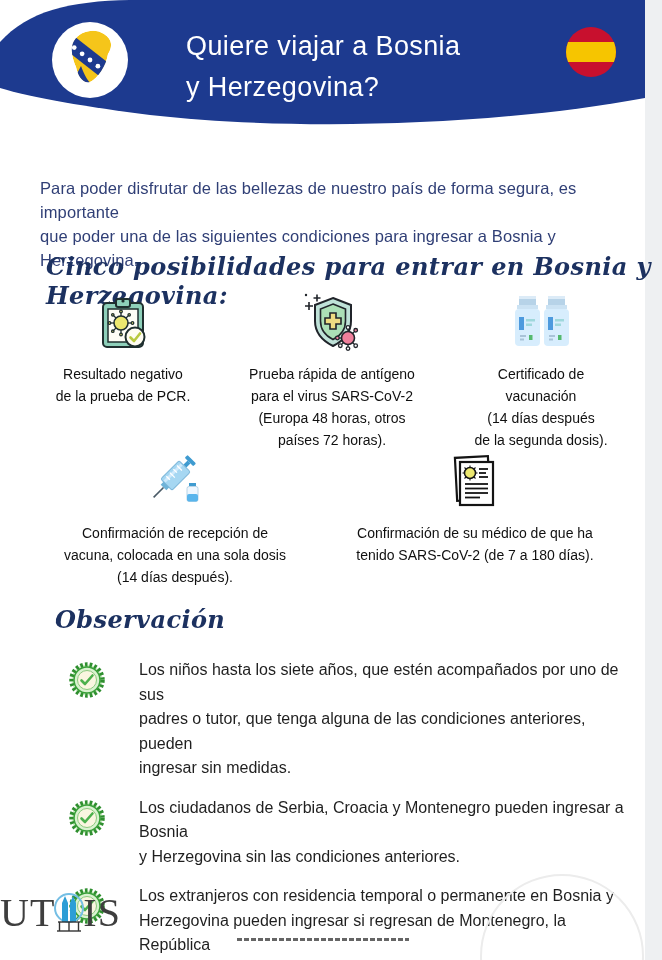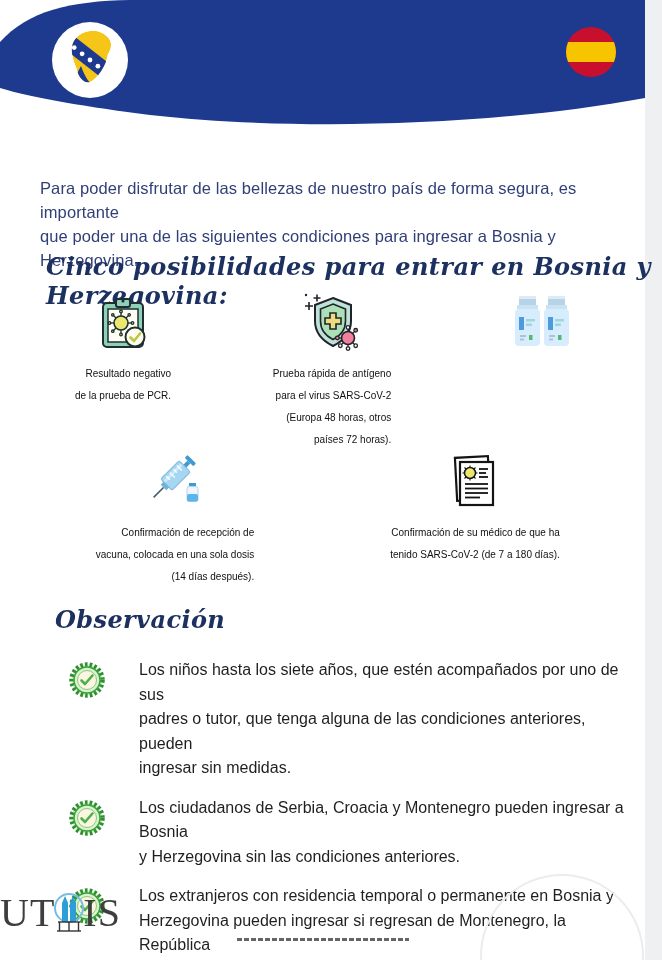--- a/index.html
+++ b/index.html
@@ -28,22 +28,22 @@
   .cinco-heading { position:absolute; left:46px; top:252px; font-size:24px; }
   .obs-heading   { position:absolute; left:55px; top:605px; font-size:24px; }
   .row1 { position:absolute; left:25px; top:291px; width:614px; display:flex; }
   .row1 .col { display:flex; flex-direction:column; align-items:center; }
   .row1 .c1 { width:196px; } .row1 .c2 { width:222px; } .row1 .c3 { width:196px; }
   .row2 { position:absolute; left:31px; top:450px; width:600px; display:flex; }
   .row2 .col { display:flex; flex-direction:column; align-items:center; }
   .row2 .c4 { width:288px; } .row2 .c5 { width:312px; }
   .icon-box { height:64px; display:flex; align-items:center; justify-content:center; }
   .caption {
-    margin-top:8px; text-align:right; color:#101010;
-    font-size:10px; line-height:22px; white-space:pre-line;
+    margin-top:8px; text-align:center; color:#101010;
+    font-size:14px; line-height:22px; white-space:pre-line;
   }
   .bullets { position:absolute; left:68px; top:658px; width:565px; }
   .bullet { display:flex; gap:33px; margin-bottom:15px; align-items:flex-start; }
   .bullet .seal { flex:0 0 38px; margin-top:3px; }
   .bullet .btext {
     color:#1f1f1f; font-size:16px; line-height:24.5px; white-space:pre-line;
   }
   .footer { position:absolute; left:0; top:890px; width:645px; text-align:center; }
   .logo-row { display:flex; justify-content:flex-start; align-items:flex-end; }
   .logo-letters {
@@ -86,20 +86,22 @@
       <g fill="#ffffff">
         <circle cx="23.2" cy="26.6" r="2.4"></circle>
         <circle cx="31.1" cy="32.8" r="2.4"></circle>
         <circle cx="39" cy="39" r="2.4"></circle>
         <circle cx="46.9" cy="45.2" r="2.4"></circle>
         <circle cx="54.8" cy="51.4" r="2.4"></circle>
       </g>
     </g>
   </svg>
 
+  <div class="header-title">Quiere viajar a Bosnia
+y Herzegovina?</div>
 
   <svg class="spain-flag" width="50" height="50" viewBox="0 0 50 50">
     <defs>
         <clipPath id="sc">
           <circle cx="25" cy="25" r="25"></circle>
         </clipPath>
       </defs>
     <g clip-path="url(#sc)">
       <rect width="50" height="50" fill="#c8102e"></rect>
       <rect y="15" width="50" height="20" fill="#f6c500"></rect>
@@ -200,20 +202,24 @@
             <rect x="7" y="15" width="25" height="37" rx="4" fill="#d7edfd"></rect>
             <rect x="11" y="23" width="5" height="13" fill="#4d9ade"></rect>
             <rect x="18" y="25" width="9" height="2.5" fill="#9fd8dc"></rect>
             <rect x="18" y="29.5" width="6" height="2.5" fill="#9fd8dc"></rect>
             <rect x="12" y="41" width="6" height="2" fill="#a9c3d8"></rect>
             <rect x="12" y="44.5" width="4" height="2" fill="#a9c3d8"></rect>
             <rect x="21" y="41" width="3.5" height="5" fill="#54b96e"></rect>
           </g>
         </svg>
       </div>
+      <div class="caption">Certificado de
+vacunación
+(14 días después
+de la segunda dosis).</div>
     </div>
   </div>
 
   <div class="row2">
     <div class="col c4">
       <div class="icon-box">
         <svg width="66" height="66" viewBox="0 0 66 66">
           <g transform="rotate(45 30 30)">
             <rect x="24" y="2" width="12" height="4" rx="1" fill="#3f9bd0"></rect>
             <rect x="28" y="6" width="4" height="6" fill="#3f9bd0"></rect>

